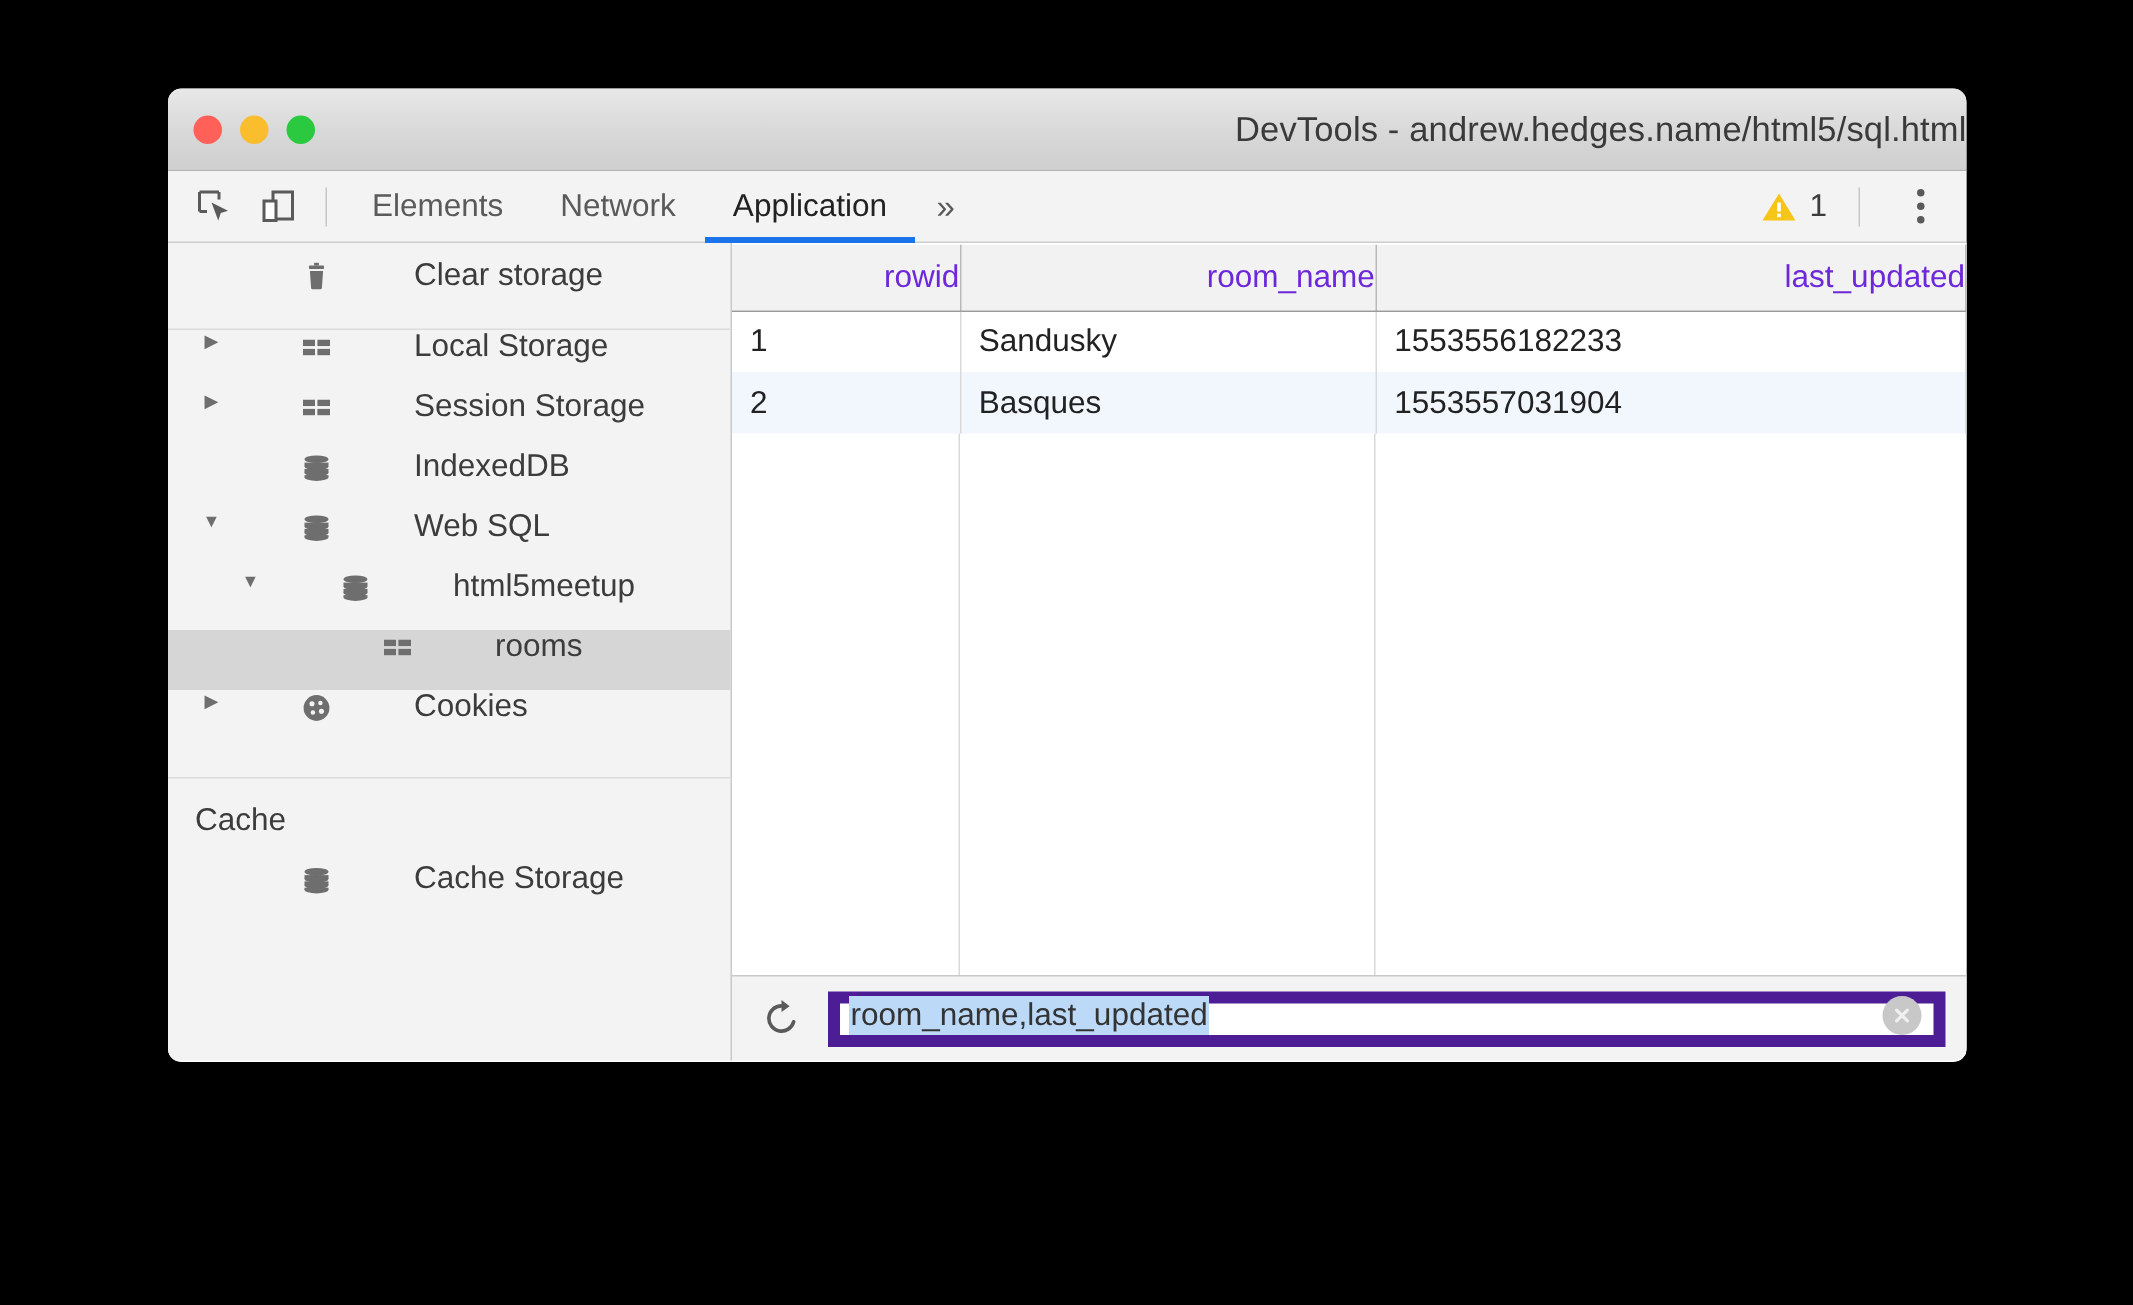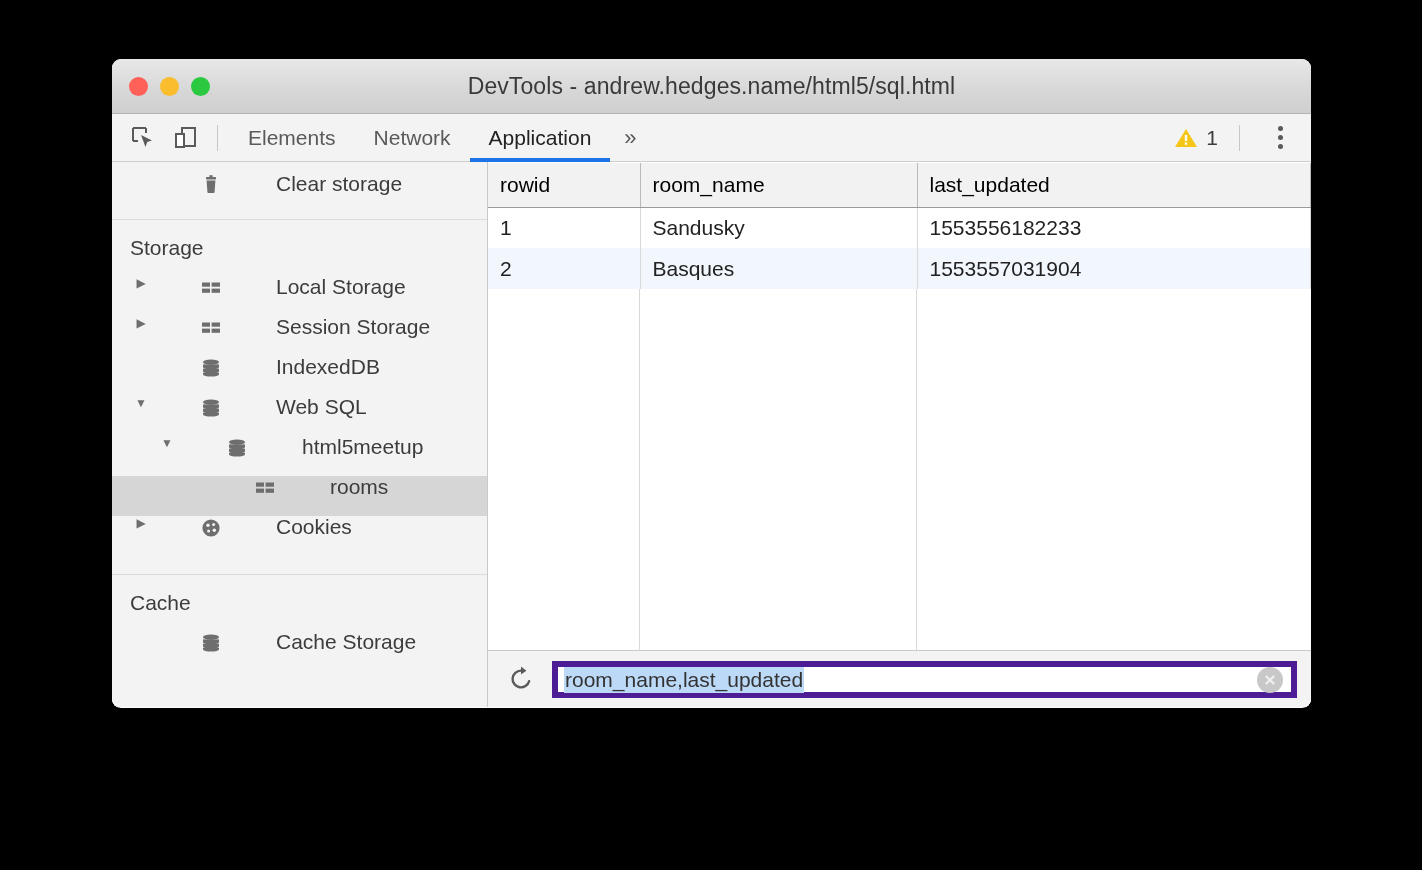--- a/index.html
+++ b/index.html
@@ -32,21 +32,21 @@
   }
 
   
   #titlebar {
     position: relative;
     height: 55px;
     background: linear-gradient(to bottom, #e8e8e8 0%, #d8d8d8 55%, #cfcfcf 100%);
     border-bottom: 1px solid #b4b4b4;
     display: flex;
     align-items: center;
-    justify-content: center;
+    justify-content: flex-end;
   }
   .traffic-lights {
     position: absolute;
     left: 17px;
     top: 0;
     height: 55px;
     display: flex;
     align-items: center;
     gap: 12px;
   }
@@ -230,26 +230,26 @@
   table.dg {
     width: 100%;
     border-collapse: collapse;
     table-layout: fixed;
     font-size: 21px;
     color: #222222;
   }
   table.dg th {
     background: #f2f2f2;
     font-weight: normal;
-    text-align: left;
+    text-align: right;
     height: 44px;
     padding: 0 0 0 12px;
     border-right: 1px solid #b9b9b9;
     border-bottom: 1px solid #9a9a9a;
-    color: #000000;
+    color: #6d28d9;
   }
   table.dg td {
     height: 41px;
     padding: 0 0 0 12px;
     border-right: 1px solid #d9d9d9;
     color: #222222;
   }
   table.dg tr.odd  td { background: #ffffff; }
   table.dg tr.even td { background: #f2f6fd; }
   #filler {
@@ -274,23 +274,23 @@
   }
   #refresh-btn {
     width: 38px; height: 38px;
     display: flex; align-items: center; justify-content: center;
     cursor: pointer;
   }
   #filter-wrap {
     flex: 1;
     height: 37px;
     background: #ffffff;
-    border: 6px solid #4c1d95;
-    display: flex;
-    align-items: flex-start;
+    border: 8px solid #4c1d95;
+    display: flex;
+    align-items: flex-end;
     padding: 0 8px 0 6px;
     position: relative;
   }
   #filter-value {
     font-size: 21px;
     color: #333333;
     background: #bcd9f7;
     line-height: 1;
     padding: 2px 1px 3px 1px;
     white-space: nowrap;
@@ -388,21 +388,20 @@
                 <rect x="7" y="4" width="10" height="2.4" rx="0.6" fill="#6e6e6e"></rect>
                 <rect x="10.4" y="2.2" width="3.2" height="1.8" fill="#6e6e6e"></rect>
                 <path d="M7.6 7.6h8.8l-.8 11.4a1 1 0 0 1-1 .9H9.4a1 1 0 0 1-1-.9z" fill="#6e6e6e"></path>
               </svg>
             </span>
             <span class="tlabel">Clear storage</span>
           </div>
 
           <div class="hr"></div>
 
-          <div class="section-head">Storage</div>
 
           <div class="tree-row indent-1">
             <span class="twisty">▶</span>
             <span class="ticon">
               <svg width="24" height="24" viewBox="0 0 24 24">
                 <rect x="3" y="6.5" width="8" height="4.2" fill="#6e6e6e"></rect>
                 <rect x="12.6" y="6.5" width="8.4" height="4.2" fill="#6e6e6e"></rect>
                 <rect x="3" y="12.6" width="8" height="4.2" fill="#6e6e6e"></rect>
                 <rect x="12.6" y="12.6" width="8.4" height="4.2" fill="#6e6e6e"></rect>
               </svg>

